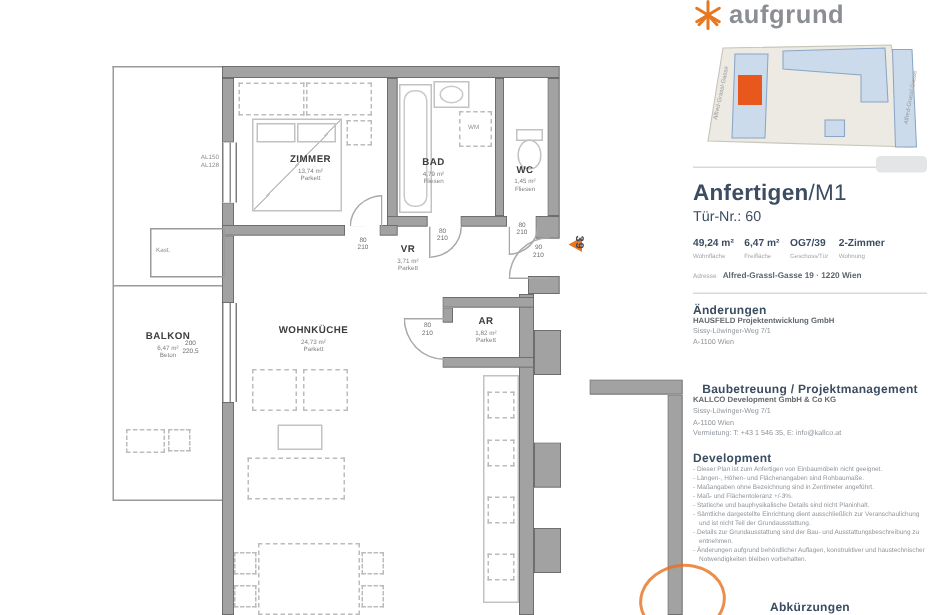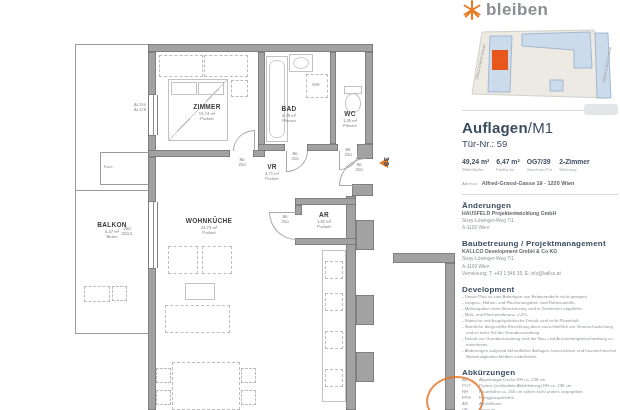--- a/index.html
+++ b/index.html
@@ -206,39 +206,39 @@
     <div class="logo-row">
       <svg width="20" height="20" viewBox="0 0 20 20">
         <g stroke="#e87722" stroke-width="2" stroke-linecap="round">
           <line x1="10" y1="1" x2="10" y2="19"></line>
           <line x1="2.5" y1="5.5" x2="17.5" y2="14.5"></line>
           <line x1="2.5" y1="14.5" x2="17.5" y2="5.5"></line>
           <line x1="4" y1="16.5" x2="10" y2="10"></line>
           <line x1="16" y1="16.5" x2="10" y2="10"></line>
         </g>
       </svg>
-      <span class="logo-word">bleiben</span>
+      <span class="logo-word">aufgrund</span>
     </div>
 
     <svg class="siteplan" width="150" height="72" viewBox="0 0 150 72">
       <polygon points="10,66 20,4 132,2 146,70" fill="#edeae3" stroke="#c9c5bc" stroke-width="0.8"></polygon>
       <polygon points="28,8 50,8 48,64 26,64" fill="#ccdbeb" stroke="#8aa6c6" stroke-width="0.7"></polygon>
       <rect x="30" y="22" width="16" height="20" fill="#e8581c"></rect>
       <polygon points="60,6 128,4 130,40 112,40 112,22 60,18" fill="#ccdbeb" stroke="#8aa6c6" stroke-width="0.7"></polygon>
       <polygon points="133,5 146,5 149,70 135,70" fill="#ccdbeb" stroke="#8aa6c6" stroke-width="0.7"></polygon>
       <rect x="88" y="52" width="13" height="11" fill="#ccdbeb" stroke="#8aa6c6" stroke-width="0.7"></rect>
       <text x="16" y="52" font-size="4" fill="#9a9a9a" transform="rotate(-78 16 52)">Alfred-Grassl-Gasse</text>
       <text x="143" y="55" font-size="4" fill="#9a9a9a" transform="rotate(-80 143 55)">Alfred-Grassl-Gasse</text>
     </svg>
 
     <div class="scale-pill"></div>
     <hr class="divider" style="margin-top:6px;">
 
-    <div class="title"><span>Auflagen</span><span class="light">/M1</span></div>
-    <div class="doornr">Tür-Nr.: 59</div>
+    <div class="title"><span>Anfertigen</span><span class="light">/M1</span></div>
+    <div class="doornr">Tür-Nr.: 60</div>
 
     <div class="stats">
       <div class="stat">
         <div class="v">49,24 m²</div>
         <div class="l">Wohnfläche</div>
       </div>
       <div class="stat">
         <div class="v">6,47 m²</div>
         <div class="l">Freifläche</div>
       </div>
@@ -257,37 +257,37 @@
       <span class="av">Alfred-Grassl-Gasse 19 · 1220 Wien</span>
     </div>
 
     <hr class="divider" style="margin-top:8px;">
 
     <div class="sec-h" style="margin-top:6px;">Änderungen</div>
     <div class="sec-line first">HAUSFELD Projektentwicklung GmbH</div>
     <div class="sec-line">Sissy-Löwinger-Weg 7/1</div>
     <div class="sec-line">A-1100 Wien</div>
 
-    <div class="sec-h" style="margin-top:7px;">Baubetreuung / Projektmanagement</div>
+    <div class="sec-h" style="margin-top:22px;text-align:center;">Baubetreuung / Projektmanagement</div>
     <div class="sec-line first">KALLCO Development GmbH &amp; Co KG</div>
     <div class="sec-line">Sissy-Löwinger-Weg 7/1</div>
     <div class="sec-line">A-1100 Wien</div>
     <div class="sec-line">Vermietung: T: +43 1 546 35, E: info@kallco.at</div>
 
     <div class="sec-h" style="margin-top:8px;">Development</div>
     <div class="note">Dieser Plan ist zum Anfertigen von Einbaumöbeln nicht geeignet.</div>
     <div class="note">Längen-, Höhen- und Flächenangaben sind Rohbaumaße.</div>
     <div class="note">Maßangaben ohne Bezeichnung sind in Zentimeter angeführt.</div>
     <div class="note">Maß- und Flächentoleranz +/-3%.</div>
     <div class="note">Statische und bauphysikalische Details sind nicht Planinhalt.</div>
     <div class="note">Sämtliche dargestellte Einrichtung dient ausschließlich zur Veranschaulichung und ist nicht Teil der Grundausstattung.</div>
     <div class="note">Details zur Grundausstattung sind der Bau- und Ausstattungsbeschreibung zu entnehmen.</div>
     <div class="note">Änderungen aufgrund behördlicher Auflagen, konstruktiver und haustechnischer Notwendigkeiten bleiben vorbehalten.</div>
 
-    <div class="sec-h" style="margin-top:8px;">Abkürzungen</div>
+    <div class="sec-h" style="margin-top:24px;text-align:center;">Abkürzungen</div>
     <div class="abk-row">
         <span class="a">AD</span>
         <span>Abgehängte Decke RH ca. 238 cm</span>
       </div>
     <div class="abk-row">
         <span class="a">POT</span>
         <span>Podest (verkleidete Abluftleitung) RH ca. 238 cm</span>
       </div>
     <div class="abk-row">
         <span class="a">RH</span>

